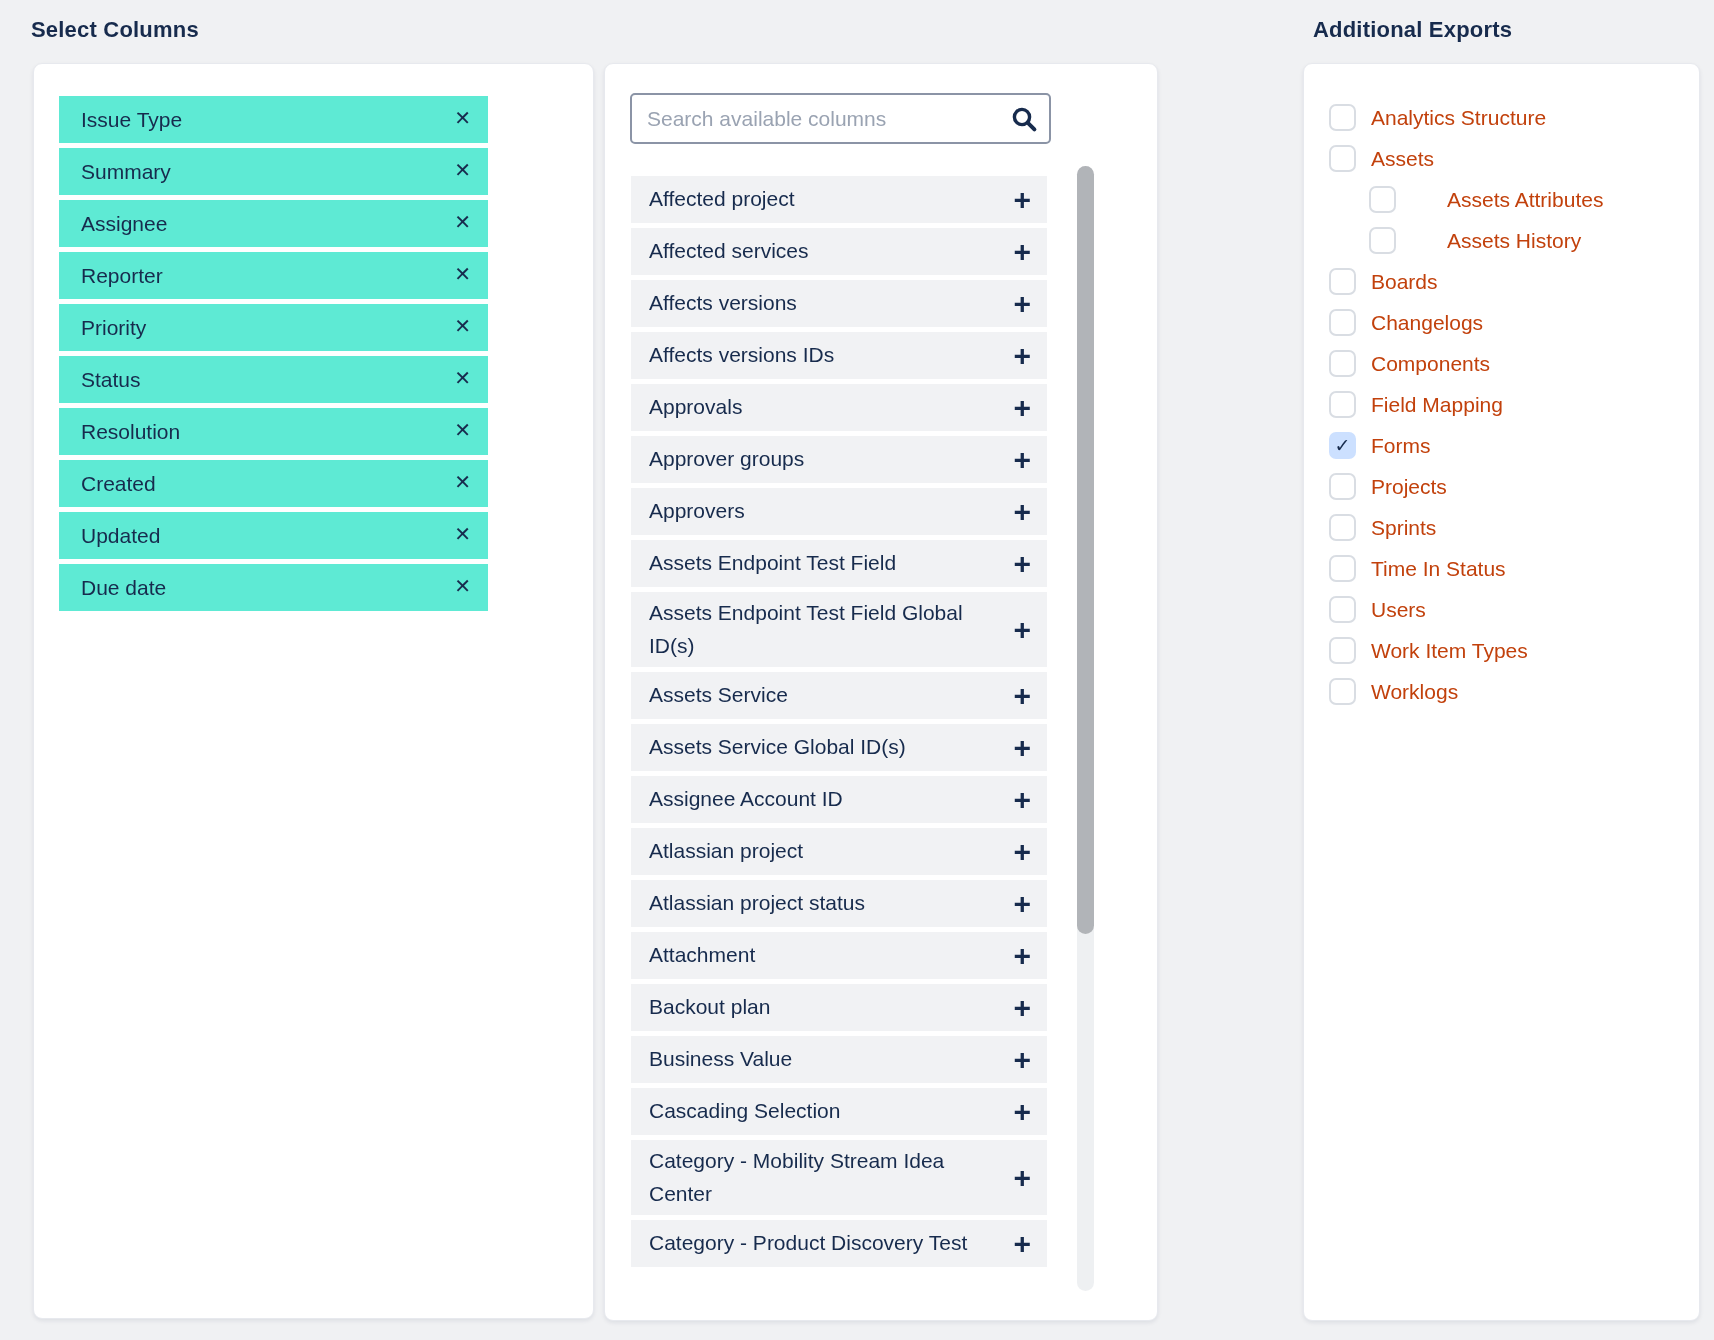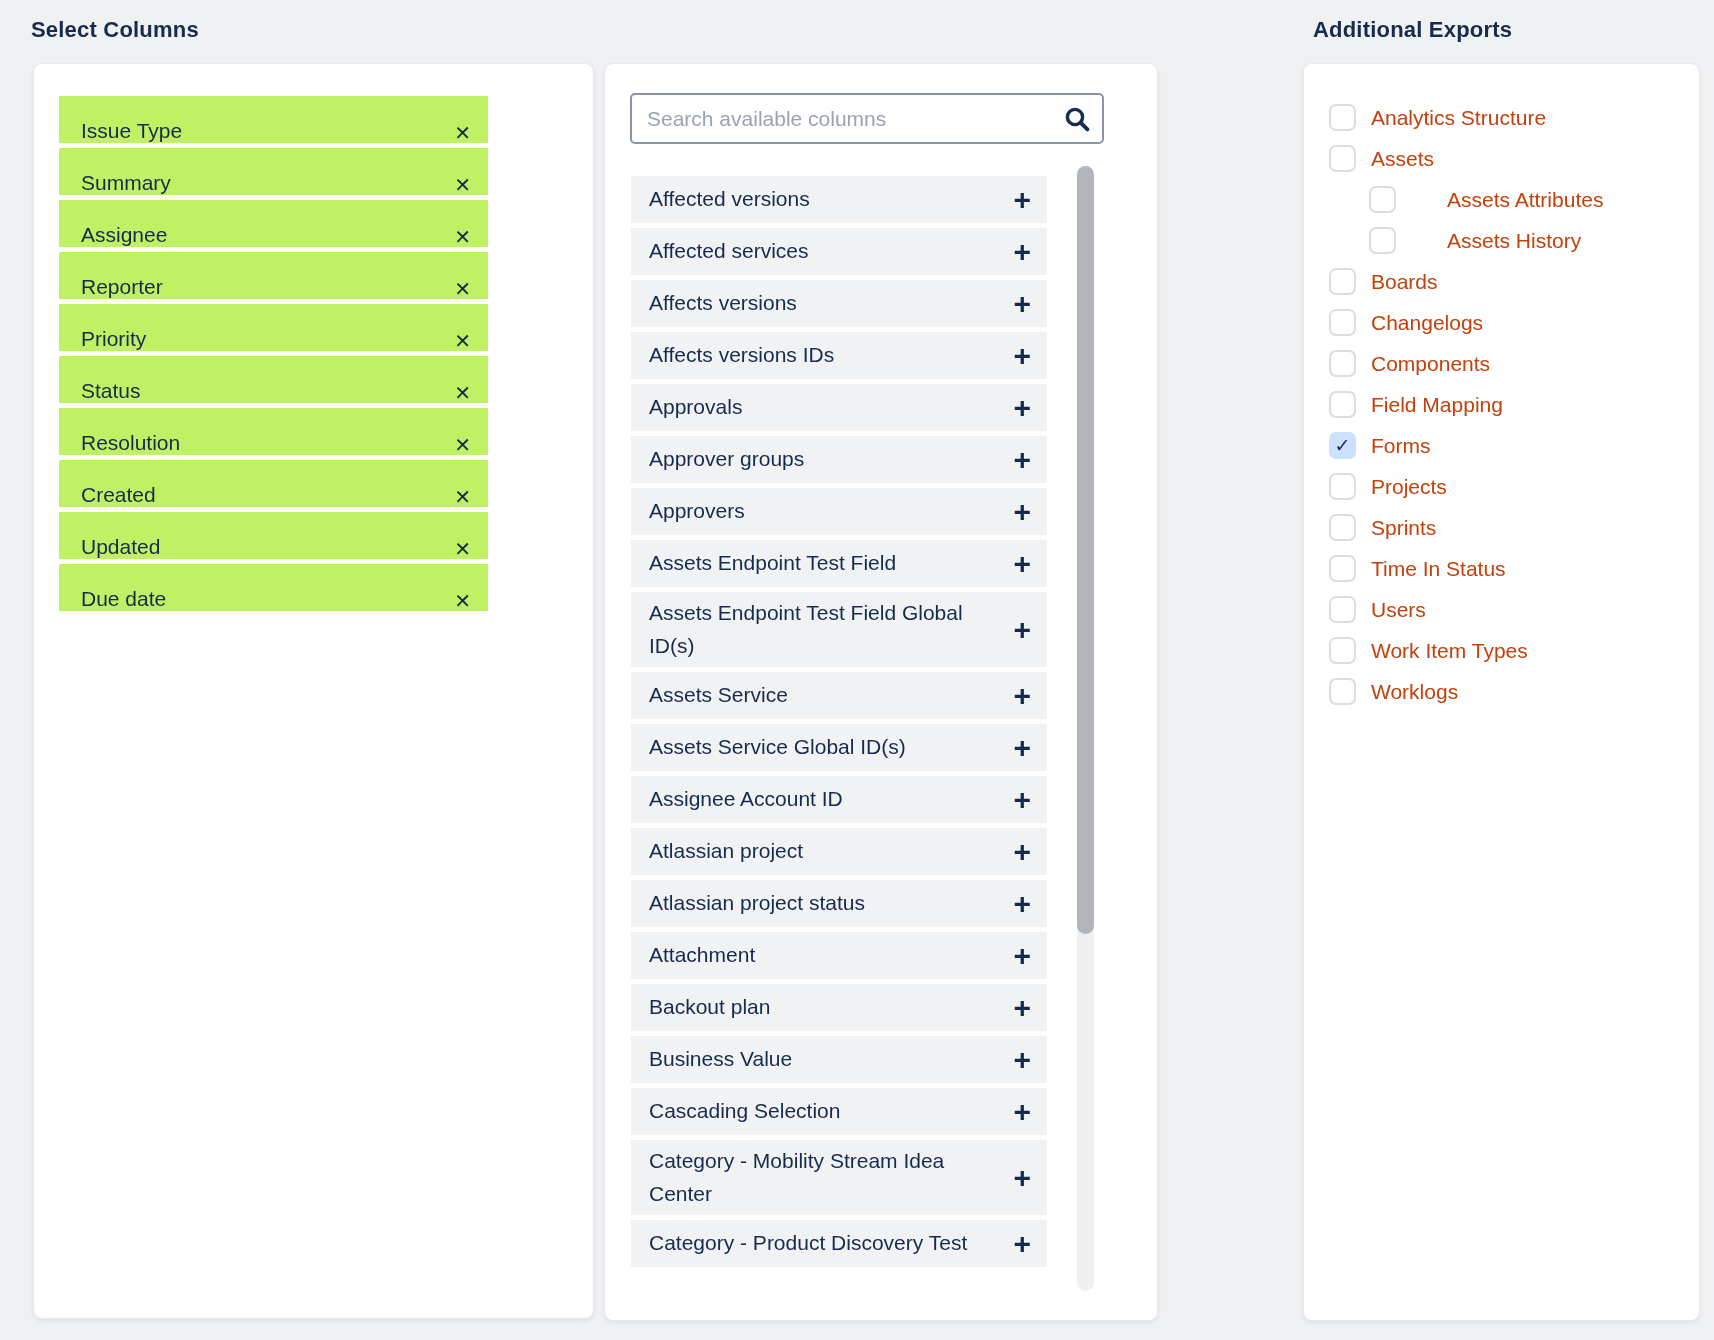--- a/index.html
+++ b/index.html
@@ -28,35 +28,35 @@
     box-shadow:0 2px 4px rgba(9,30,66,.08);
     box-sizing:border-box;
   }
   #left-card   { left:33px;   width:561px; height:1256px; }
   #middle-card { left:604px;  width:554px; height:1258px; }
   #right-card  { left:1303px; width:397px; height:1258px; }
 
   
   .sel-list { position:absolute; left:25px; top:32px; width:429px; }
   .sel-row {
-    background:#bef264;
+    background:#5eead4;
     min-height:47px; margin-bottom:5px;
-    display:flex; align-items:flex-end; justify-content:space-between;
+    display:flex; align-items:flex-start; justify-content:space-between;
     padding:12px 17px 0 22px; box-sizing:border-box;
     font-size:21px;
   }
   .x-btn {
     font-size:20px; font-weight:700; line-height:1;
     cursor:pointer; color:#172B4D; flex:none; margin-left:12px;
   }
 
   
   .search-box {
     position:absolute; left:25px; top:29px;
-    width:474px; height:51px;
+    width:421px; height:51px;
     border:2px solid #8B94A6; border-radius:5px;
     background:#fff;
     display:flex; align-items:center;
     padding:0 11px 0 13px; box-sizing:border-box;
   }
   .search-box input {
     border:none; outline:none; flex:1; min-width:0;
     font-family:inherit; font-size:21px; color:#172B4D; background:transparent;
   }
   .search-box input::placeholder { color:#9AA3B2; opacity:1; }
@@ -156,21 +156,21 @@
 <div class="card" id="middle-card">
   <div class="search-box">
     <input type="text" placeholder="Search available columns" style="">
     <svg class="search-icon" viewBox="0 0 28 28">
       <circle cx="12" cy="12" r="7.6" fill="none" stroke="#172B4D" stroke-width="3.4"></circle>
       <line x1="17.6" y1="17.6" x2="24.4" y2="24.4" stroke="#172B4D" stroke-width="4" stroke-linecap="round"></line>
     </svg>
   </div>
   <div class="avail-list" id="avail-list">
       <div class="avail-row">
-        <span class="avail-label">Affected versions</span>
+        <span class="avail-label">Affected project</span>
         <span class="plus-btn">+</span>
       </div>
       <div class="avail-row">
         <span class="avail-label">Affected services</span>
         <span class="plus-btn">+</span>
       </div>
       <div class="avail-row">
         <span class="avail-label">Affects versions</span>
         <span class="plus-btn">+</span>
       </div>

